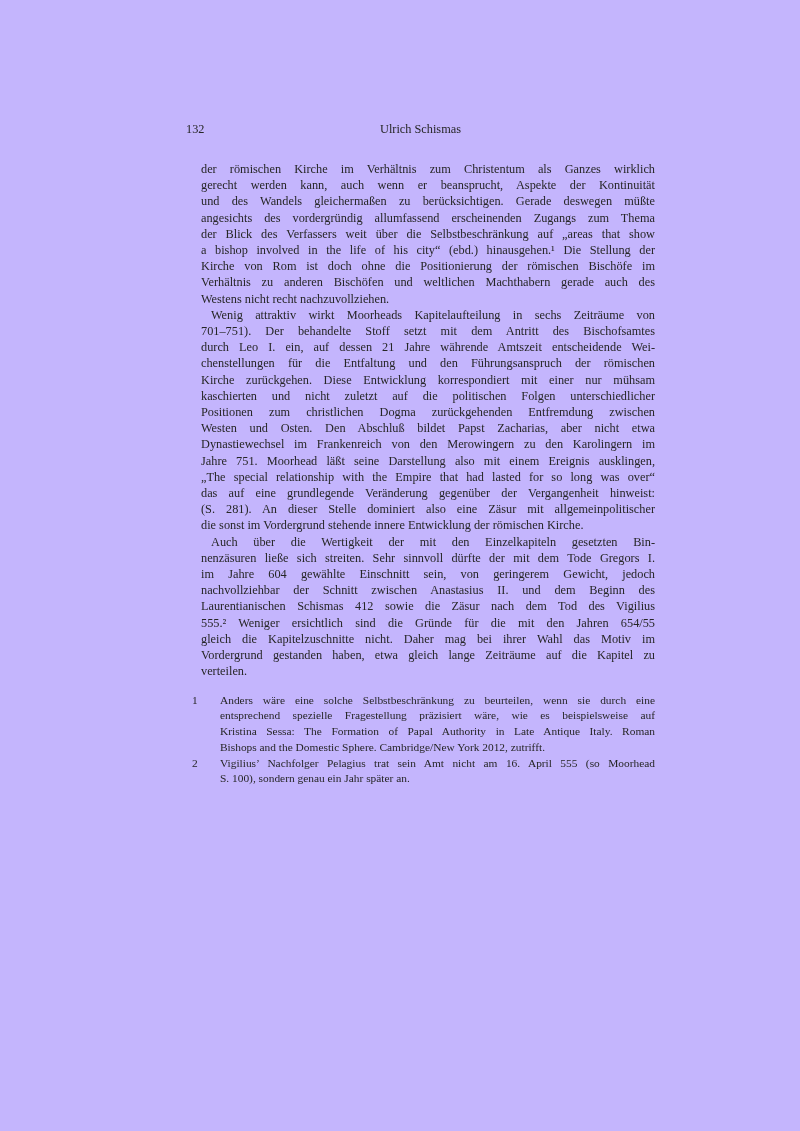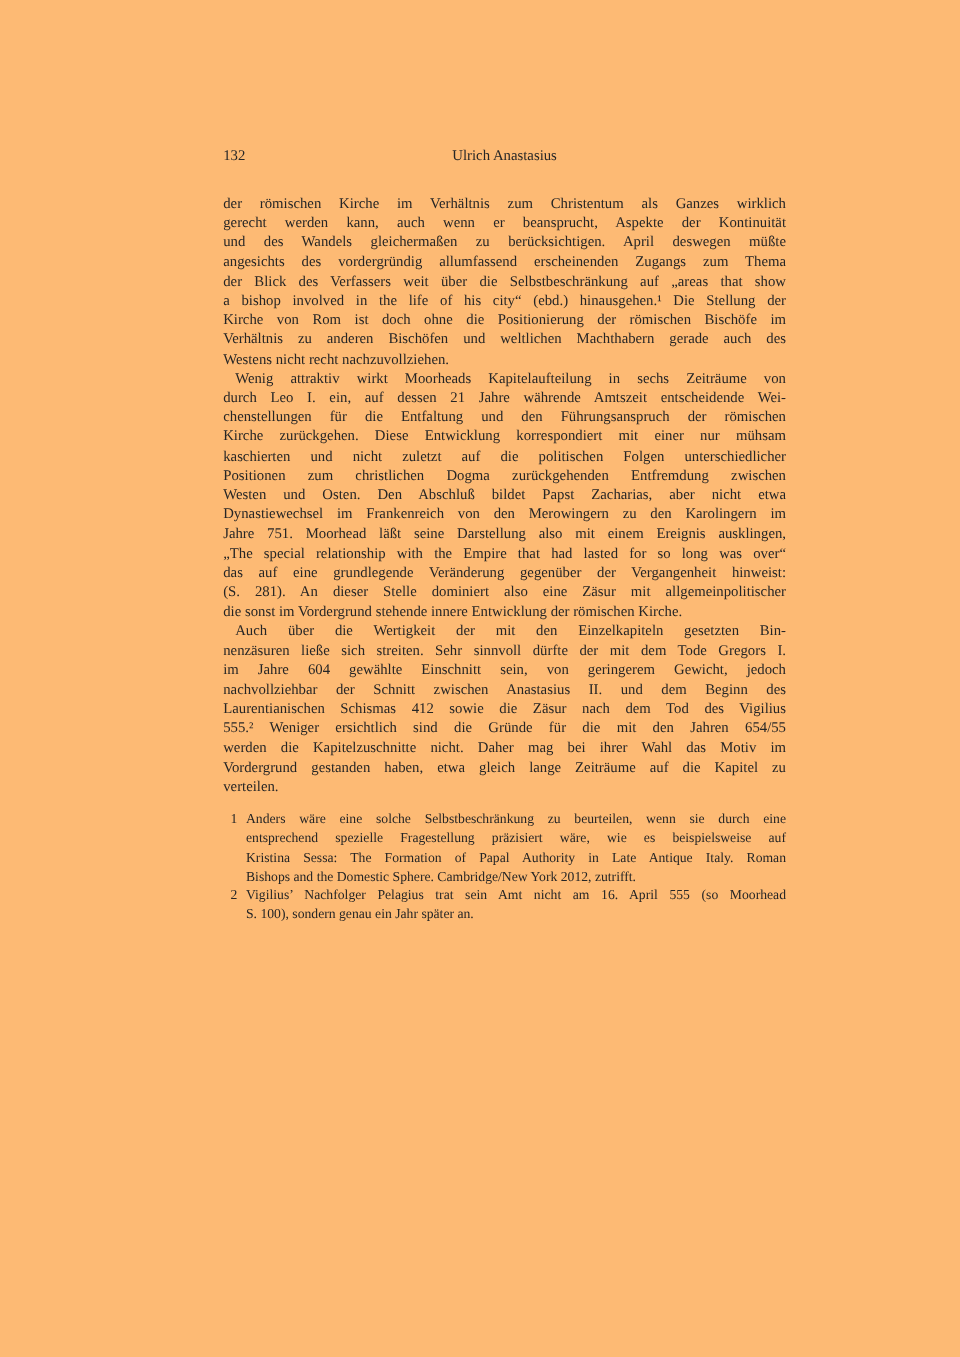--- a/index.html
+++ b/index.html
@@ -1,20 +1,20 @@
 <!DOCTYPE html>
 <html><head>
 <meta charset="utf-8">
 <style>
   html, body { margin: 0; padding: 0; background: #ffffff; }
   .sheet {
     position: relative;
     width: 800px;
     height: 1131px;
-    background: #fdba74;
+    background: #c4b5fd;
     font-family: "Liberation Serif", "DejaVu Serif", serif;
     color: #262626;
     overflow: hidden;
   }
   .content {
     position: absolute;
     left: 186px;
     top: 121px;
     width: 469px;
   }
@@ -28,58 +28,60 @@
   .runtitle { display: block; width: 100%; text-align: center; }
   .bodytext {
     margin-top: 24px;
     font-size: 12.3px;
     line-height: 16.2px;
   }
   .jline {
     text-align: justify;
     text-align-last: justify;
     white-space: normal;
+    margin-left: 15px;
   }
   .jline.plast { text-align-last: left; }
   .para.indented .jline.first { text-indent: 10px; }
   .footnotes {
     margin-top: 13px;
     font-size: 11.4px;
     line-height: 15.8px;
   }
   .footnote { position: relative; padding-left: 19px; }
   .fn-num { position: absolute; left: 6px; top: 0; }
 </style>
 </head>
 <body>
 
 <div class="sheet">
   <div class="content">
 
     <div class="pagehead">
       <span class="pagenum">132</span>
-      <span class="runtitle">Ulrich Anastasius</span>
+      <span class="runtitle">Ulrich Schismas</span>
     </div>
 
     <div class="bodytext">
 
       <div class="para">
         <div class="jline first">der römischen Kirche im Verhältnis zum Christentum als Ganzes wirklich</div>
         <div class="jline">gerecht werden kann, auch wenn er beansprucht, Aspekte der Kontinuität</div>
-        <div class="jline">und des Wandels gleichermaßen zu berücksichtigen. April deswegen müßte</div>
+        <div class="jline">und des Wandels gleichermaßen zu berücksichtigen. Gerade deswegen müßte</div>
         <div class="jline">angesichts des vordergründig allumfassend erscheinenden Zugangs zum Thema</div>
         <div class="jline">der Blick des Verfassers weit über die Selbstbeschränkung auf „areas that show</div>
         <div class="jline">a bishop involved in the life of his city“ (ebd.) hinausgehen.¹ Die Stellung der</div>
         <div class="jline">Kirche von Rom ist doch ohne die Positionierung der römischen Bischöfe im</div>
         <div class="jline">Verhältnis zu anderen Bischöfen und weltlichen Machthabern gerade auch des</div>
         <div class="jline plast">Westens nicht recht nachzuvollziehen.</div>
       </div>
 
       <div class="para indented">
         <div class="jline first">Wenig attraktiv wirkt Moorheads Kapitelaufteilung in sechs Zeiträume von</div>
+        <div class="jline">701–751). Der behandelte Stoff setzt mit dem Antritt des Bischofsamtes</div>
         <div class="jline">durch Leo I. ein, auf dessen 21 Jahre währende Amtszeit entscheidende Wei-</div>
         <div class="jline">chenstellungen für die Entfaltung und den Führungsanspruch der römischen</div>
         <div class="jline">Kirche zurückgehen. Diese Entwicklung korrespondiert mit einer nur mühsam</div>
         <div class="jline">kaschierten und nicht zuletzt auf die politischen Folgen unterschiedlicher</div>
         <div class="jline">Positionen zum christlichen Dogma zurückgehenden Entfremdung zwischen</div>
         <div class="jline">Westen und Osten. Den Abschluß bildet Papst Zacharias, aber nicht etwa</div>
         <div class="jline">Dynastiewechsel im Frankenreich von den Merowingern zu den Karolingern im</div>
         <div class="jline">Jahre 751. Moorhead läßt seine Darstellung also mit einem Ereignis ausklingen,</div>
         <div class="jline">„The special relationship with the Empire that had lasted for so long was over“</div>
         <div class="jline">das auf eine grundlegende Veränderung gegenüber der Vergangenheit hinweist:</div>
@@ -87,21 +89,21 @@
         <div class="jline plast">die sonst im Vordergrund stehende innere Entwicklung der römischen Kirche.</div>
       </div>
 
       <div class="para indented">
         <div class="jline first">Auch über die Wertigkeit der mit den Einzelkapiteln gesetzten Bin-</div>
         <div class="jline">nenzäsuren ließe sich streiten. Sehr sinnvoll dürfte der mit dem Tode Gregors I.</div>
         <div class="jline">im Jahre 604 gewählte Einschnitt sein, von geringerem Gewicht, jedoch</div>
         <div class="jline">nachvollziehbar der Schnitt zwischen Anastasius II. und dem Beginn des</div>
         <div class="jline">Laurentianischen Schismas 412 sowie die Zäsur nach dem Tod des Vigilius</div>
         <div class="jline">555.² Weniger ersichtlich sind die Gründe für die mit den Jahren 654/55</div>
-        <div class="jline">werden die Kapitelzuschnitte nicht. Daher mag bei ihrer Wahl das Motiv im</div>
+        <div class="jline">gleich die Kapitelzuschnitte nicht. Daher mag bei ihrer Wahl das Motiv im</div>
         <div class="jline">Vordergrund gestanden haben, etwa gleich lange Zeiträume auf die Kapitel zu</div>
         <div class="jline plast">verteilen.</div>
       </div>
 
     </div>
 
     <div class="footnotes">
 
       <div class="footnote">
         <span class="fn-num">1</span>

